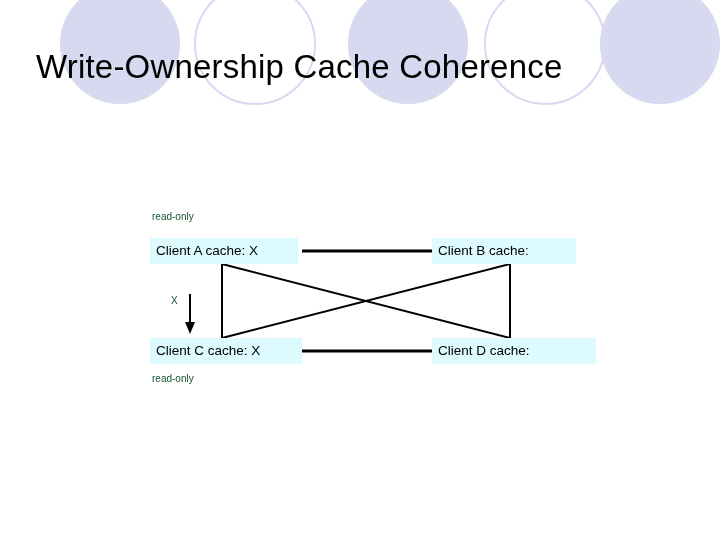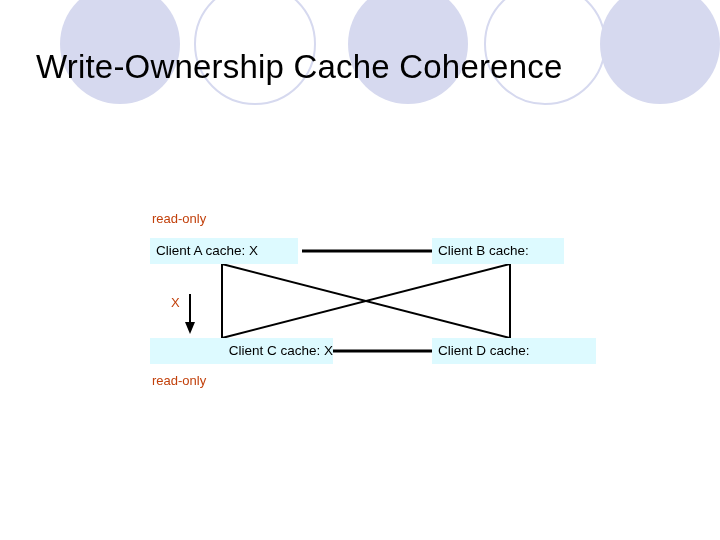--- a/index.html
+++ b/index.html
@@ -51,28 +51,28 @@
     background: #ddfaff;
     color: #000000;
     font-size: 13.5px;
     line-height: 26px;
     height: 26px;
     padding-left: 6px;
     box-sizing: border-box;
     white-space: nowrap;
   }
   #boxA { left: 150px; top: 238px; width: 148px; }
-  #boxB { left: 432px; top: 238px; width: 132px; }
-  #boxC { left: 150px; top: 338px; width: 183px; text-align: right; }
+  #boxB { left: 432px; top: 238px; width: 144px; }
+  #boxC { left: 150px; top: 338px; width: 152px; }
   #boxD { left: 432px; top: 338px; width: 164px; }
 
   .note {
     position: absolute;
-    font-size: 13px;
-    color: #c2410c;
+    font-size: 10px;
+    color: #14532d;
     white-space: nowrap;
   }
   #noteTop { left: 152px; top: 211px; }
   #noteBottom { left: 152px; top: 373px; }
   #labelX { left: 171px; top: 295px; }
 </style>
 </head>
 <body>
 
 <div id="slide">

